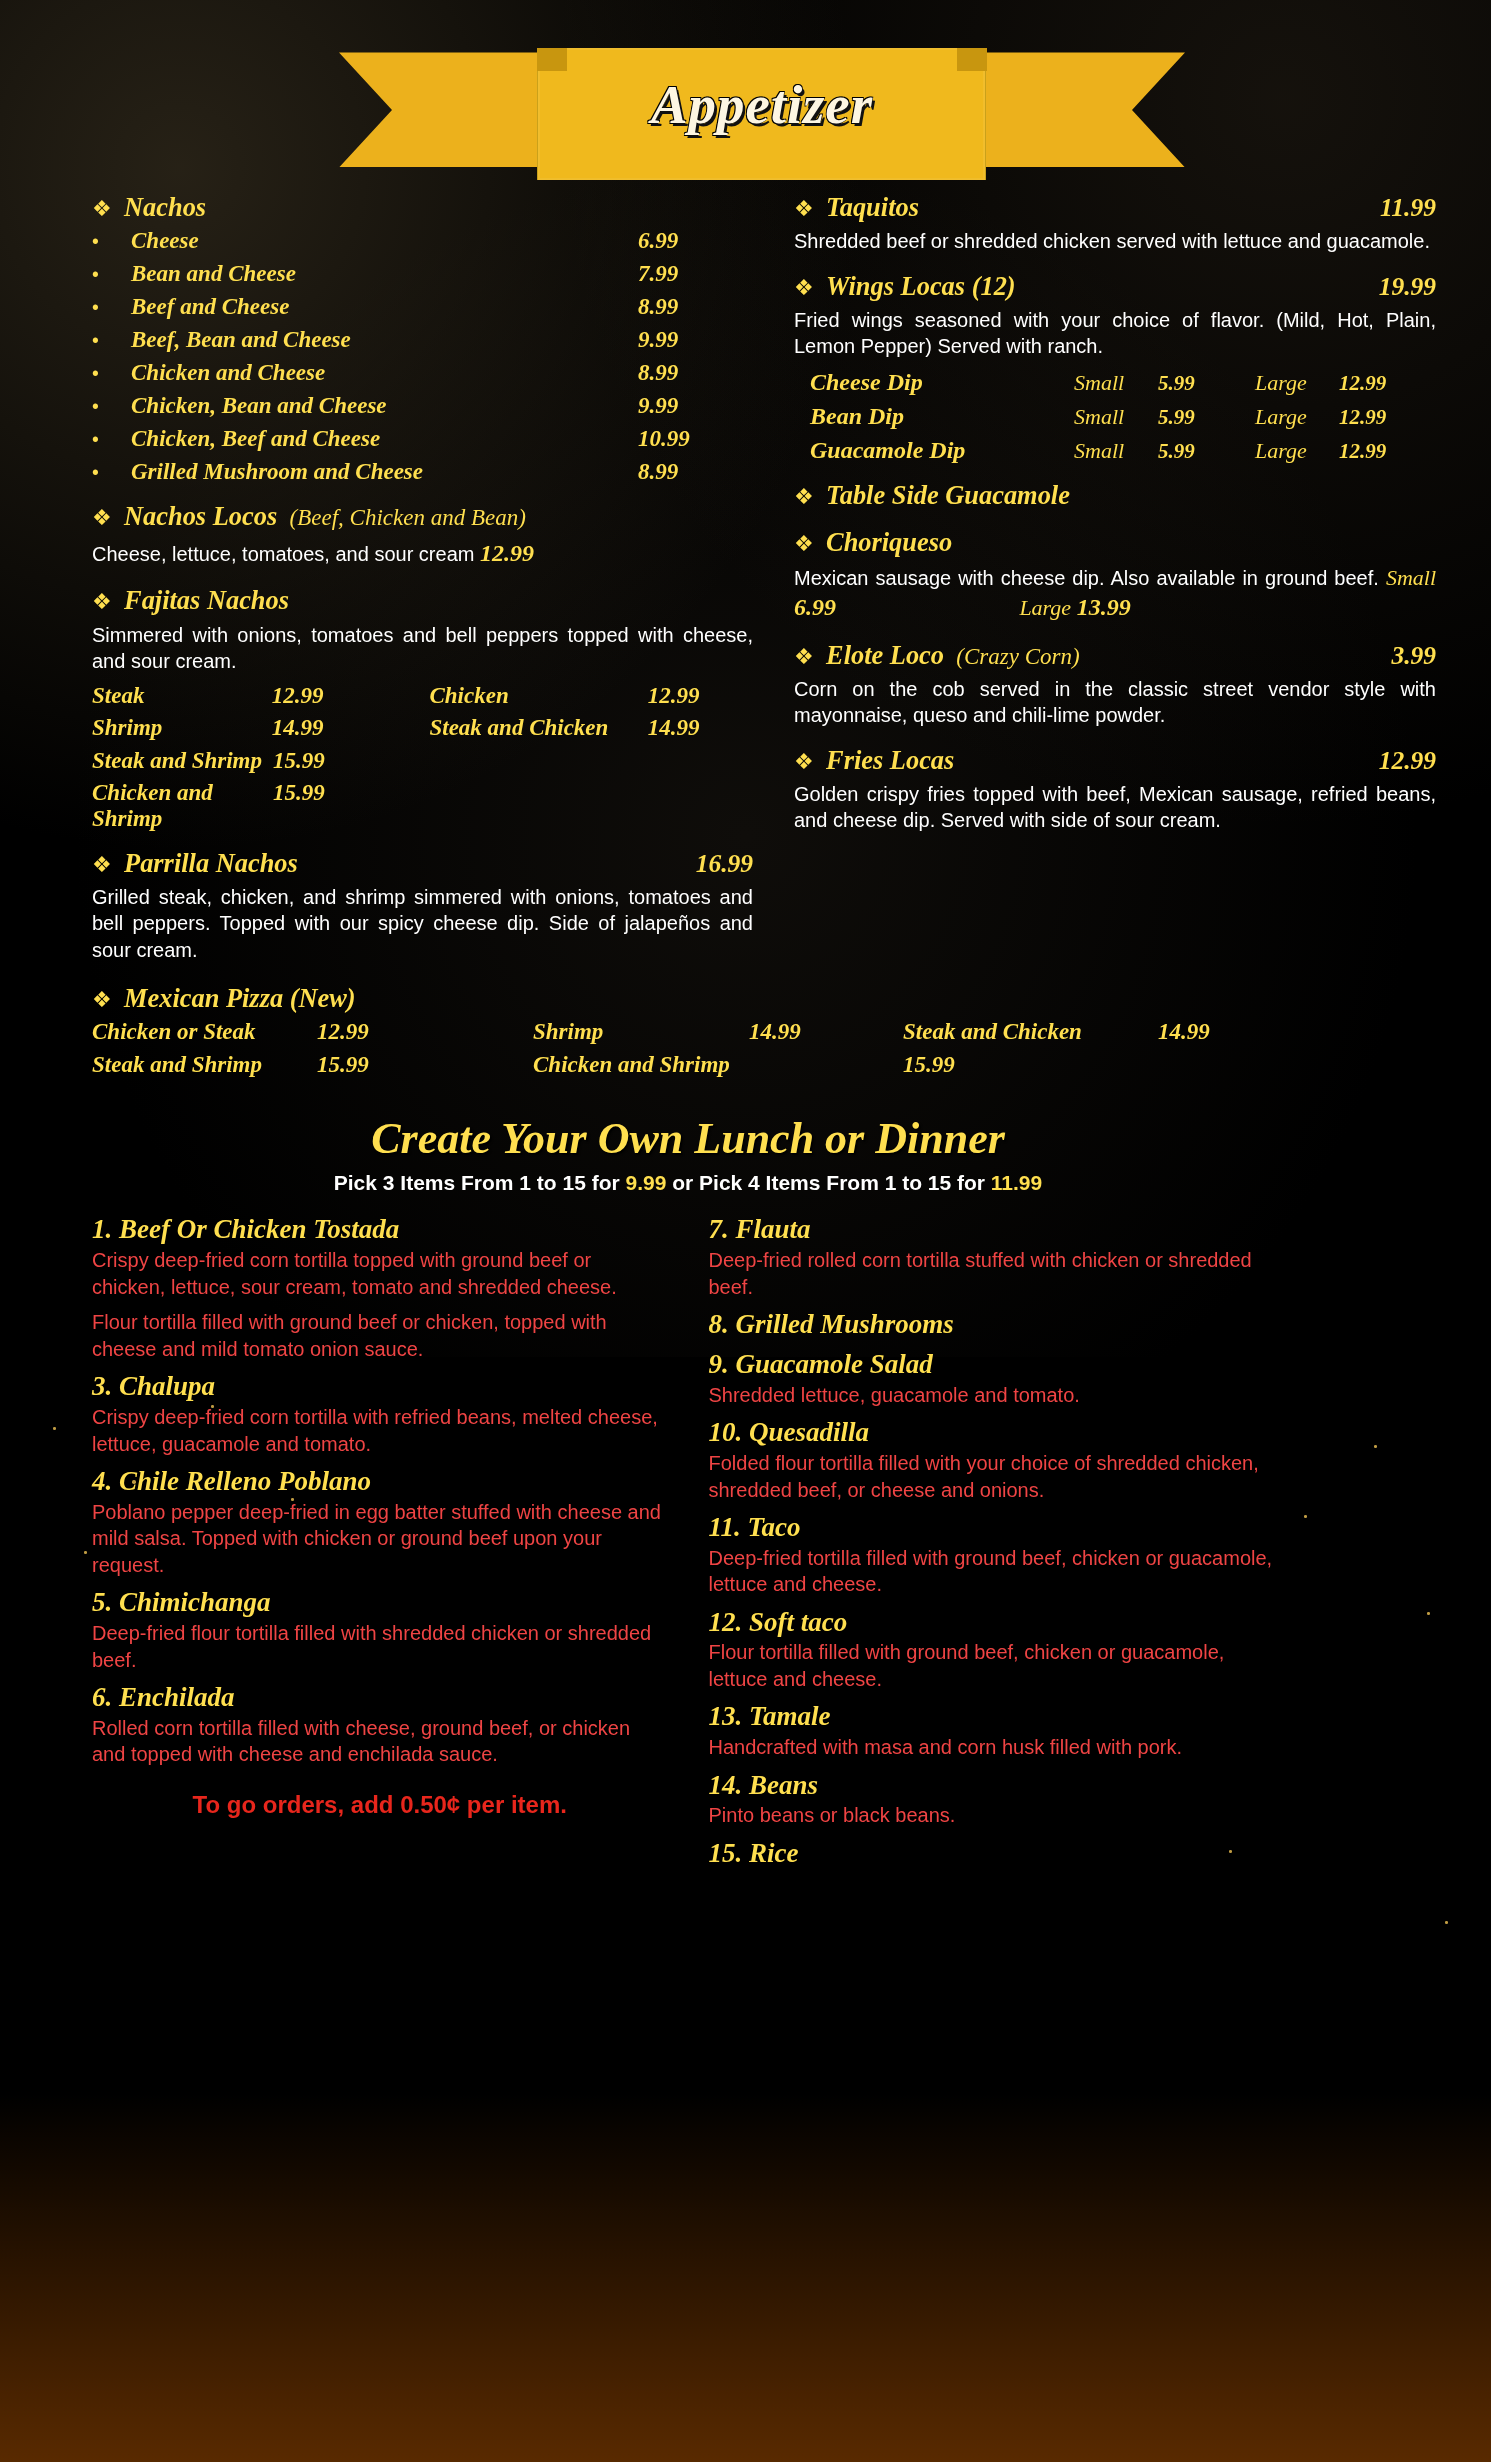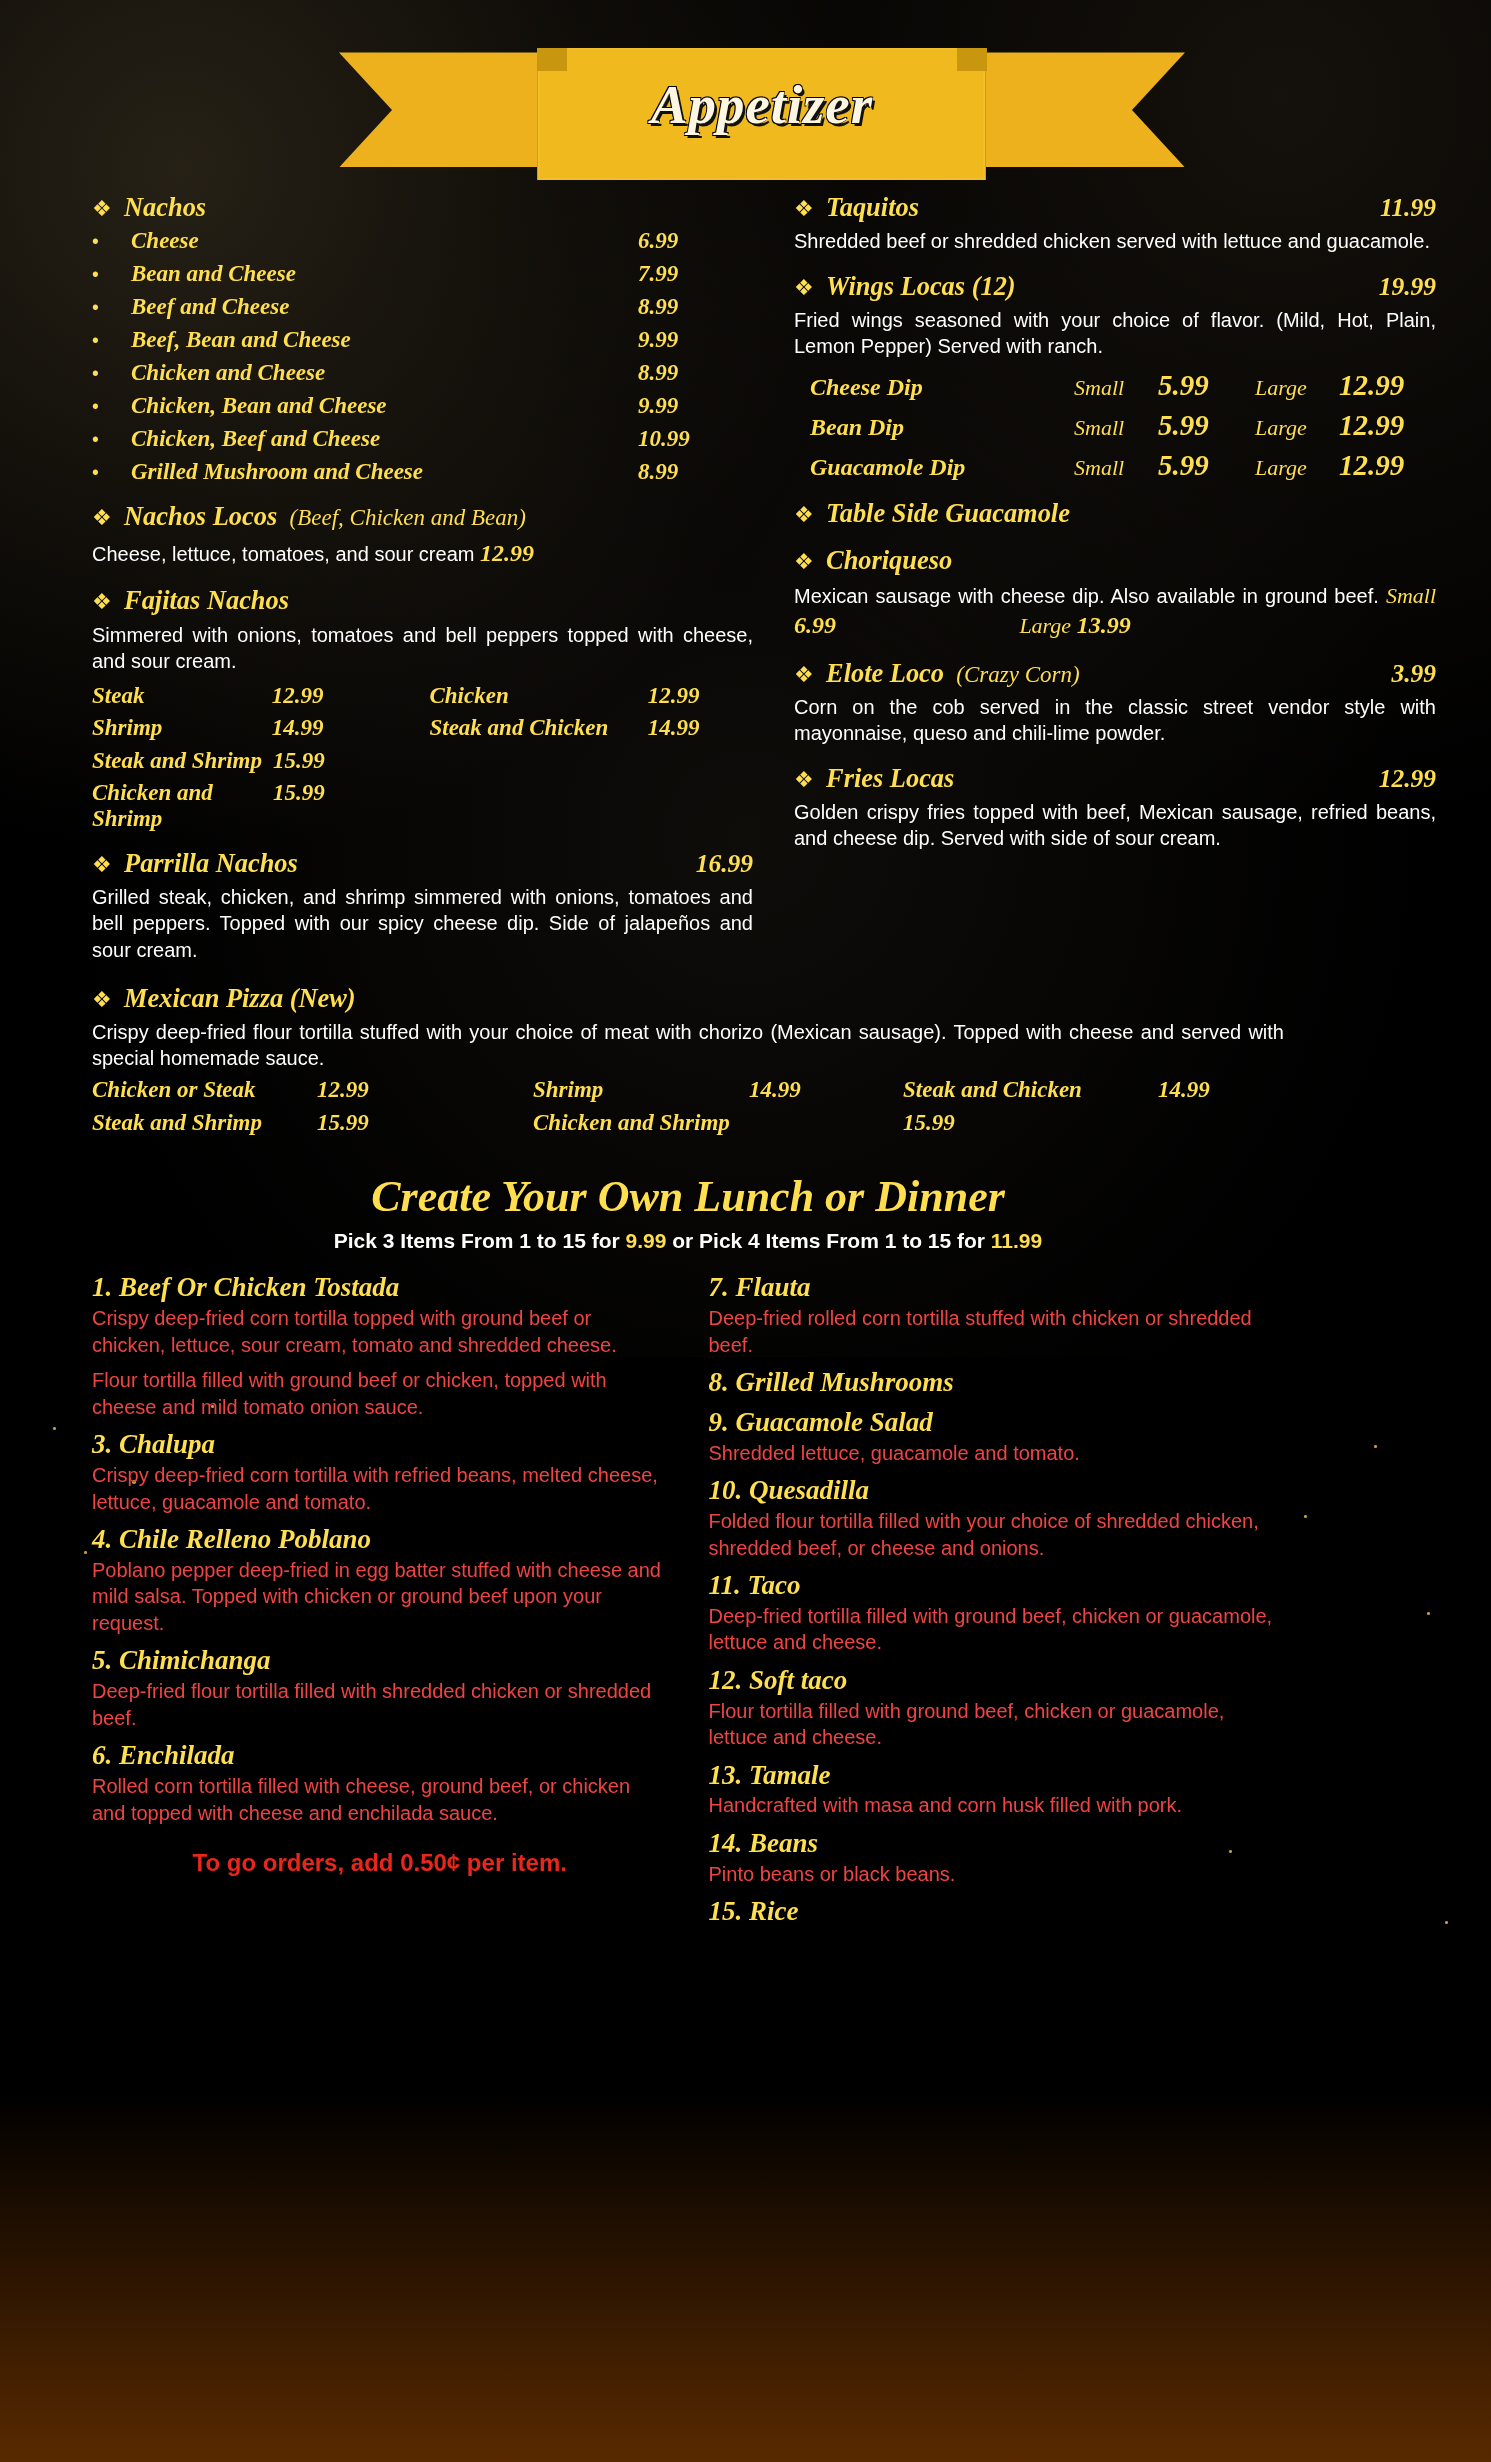--- a/index.html
+++ b/index.html
@@ -114,21 +114,21 @@
   .prow span {
     font-family:"Liberation Serif", serif; font-style:italic; font-weight:bold;
     color:#ffdf4f; font-size:23px;
   }
   .pn1 { width:181px; } .pv1 { width:159px; } .pn2 { width:220px; } .pv2 { width:106px; }
 
   .dipgrid { margin:8.8px 0 5.3px 16px; }
   .diprow { display:flex; align-items:baseline; margin-bottom:7px; }
   .diprow .dn { width:264px; font-family:"Liberation Serif", serif; font-style:italic; font-weight:bold; color:#ffdf4f; font-size:24px; }
   .diprow .sz { font-family:"Liberation Serif", serif; font-style:italic; color:#ffdf4f; font-size:22px; width:84px; }
-  .diprow .vl { font-family:"Liberation Serif", serif; font-style:italic; font-weight:bold; color:#ffdf4f; font-size:29px; width:97px; }
+  .diprow .vl { font-family:"Liberation Serif", serif; font-style:italic; font-weight:bold; color:#ffdf4f; font-size:21px; width:97px; }
 
   .inline-price { font-family:"Liberation Serif", serif; font-style:italic; font-weight:bold; color:#ffdf4f; font-size:24px; }
   .inline-size  { font-family:"Liberation Serif", serif; font-style:italic; color:#ffdf4f; font-size:22px; }
 
   
   .fullblock { padding:0 92px; margin-top:3.5px; }
   .mp-grid { margin-top:5.3px; }
   .mp-row { display:flex; margin-bottom:7px; }
   .mp-row span { font-family:"Liberation Serif", serif; font-style:italic; font-weight:bold; color:#ffdf4f; font-size:23px; }
   .mc1 { width:225px; } .mc2 { width:216px; } .mc3 { width:216px; } .mc4 { width:154px; } .mc5 { width:255px; }
@@ -379,21 +379,20 @@
       </div>
 
     </div>
   </div>
 
   <div class="fullblock">
     <div class="head">
       <span class="bullet">❖</span>
       <span class="title">Mexican Pizza (New)</span>
     </div>
-    <div class="desc">Crispy deep-fried flour tortilla stuffed with your choice of meat with chorizo (Mexican sausage). Topped with cheese and served with special homemade sauce.</div>
     <div class="mp-grid">
       <div class="mp-row">
         <span class="mc1">Chicken or Steak</span>
         <span class="mc2">12.99</span>
         <span class="mc3">Shrimp</span>
         <span class="mc4">14.99</span>
         <span class="mc5">Steak and Chicken</span>
         <span>14.99</span>
       </div>
       <div class="mp-row">

